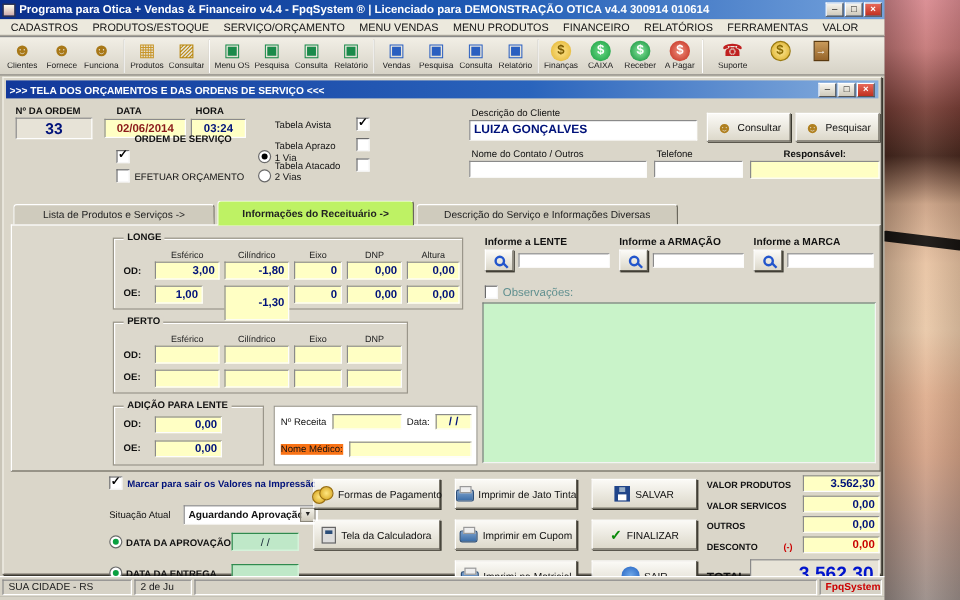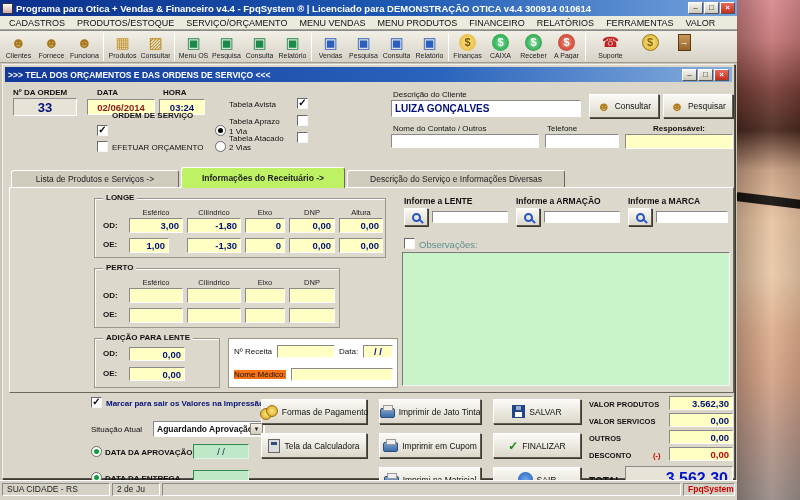--- a/index.html
+++ b/index.html
@@ -357,21 +357,21 @@
             <span class="colh" style="left:194px;width:46px">DNP</span>
             <span class="colh" style="left:244px;width:44px">Altura</span>
             <span class="lblb" style="left:8px;top:22px">OD:</span>
             <div class="yfield" style="left:34px;top:19px;width:54px;height:15px">3,00</div>
             <div class="yfield" style="left:92px;top:19px;width:54px;height:15px">-1,80</div>
             <div class="yfield" style="left:150px;top:19px;width:40px;height:15px">0</div>
             <div class="yfield" style="left:194px;top:19px;width:46px;height:15px">0,00</div>
             <div class="yfield" style="left:244px;top:19px;width:44px;height:15px">0,00</div>
             <span class="lblb" style="left:8px;top:41px">OE:</span>
             <div class="yfield" style="left:34px;top:39px;width:40px;height:15px">1,00</div>
-            <div class="yfield" style="left:92px;top:39px;width:54px;height:15px">-1,30</div>
+            <div class="yfield" style="left:92px;top:39px;width:54px;height:29px">-1,30</div>
             <div class="yfield" style="left:150px;top:39px;width:40px;height:15px">0</div>
             <div class="yfield" style="left:194px;top:39px;width:46px;height:15px">0,00</div>
             <div class="yfield" style="left:244px;top:39px;width:44px;height:15px">0,00</div>
           </div>
 
           <div class="group" style="left:84px;top:80px;width:246px;height:60px">
             <span class="gtitle">PERTO</span>
             <span class="colh" style="left:34px;width:54px">Esférico</span>
             <span class="colh" style="left:92px;width:54px">Cilíndrico</span>
             <span class="colh" style="left:150px;width:40px">Eixo</span>

